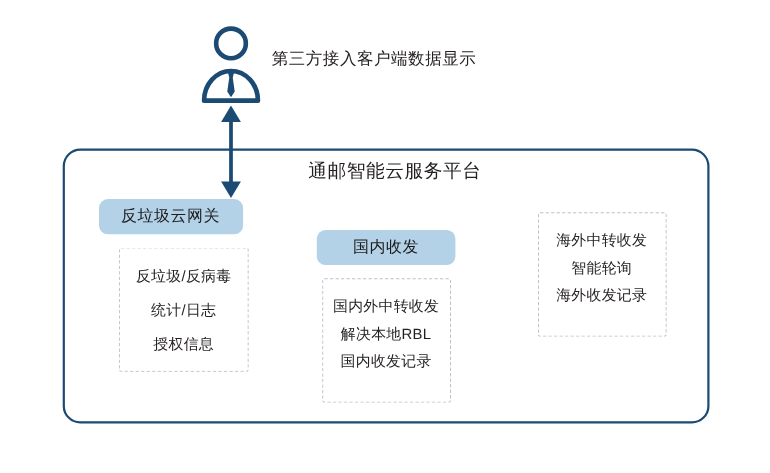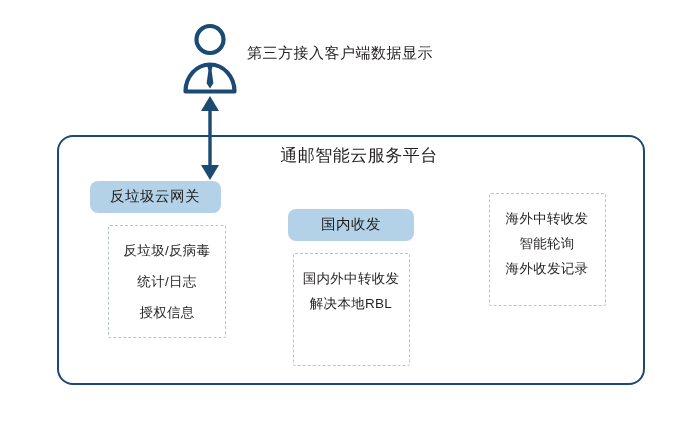--- a/index.html
+++ b/index.html
@@ -164,20 +164,21 @@
         <div class="col-item">统计/日志</div>
         <div class="col-item">授权信息</div>
       </div>
     </div>
 
     <div class="column">
       <div class="col-pill w-narrow">国内收发</div>
       <div class="col-items h-short">
         <div class="col-item">国内外中转收发</div>
         <div class="col-item">解决本地RBL</div>
+        <div class="col-item">国内收发记录</div>
       </div>
     </div>
 
     <div class="column">
       <div class="col-items h-short">
         <div class="col-item">海外中转收发</div>
         <div class="col-item">智能轮询</div>
         <div class="col-item">海外收发记录</div>
       </div>
     </div>

